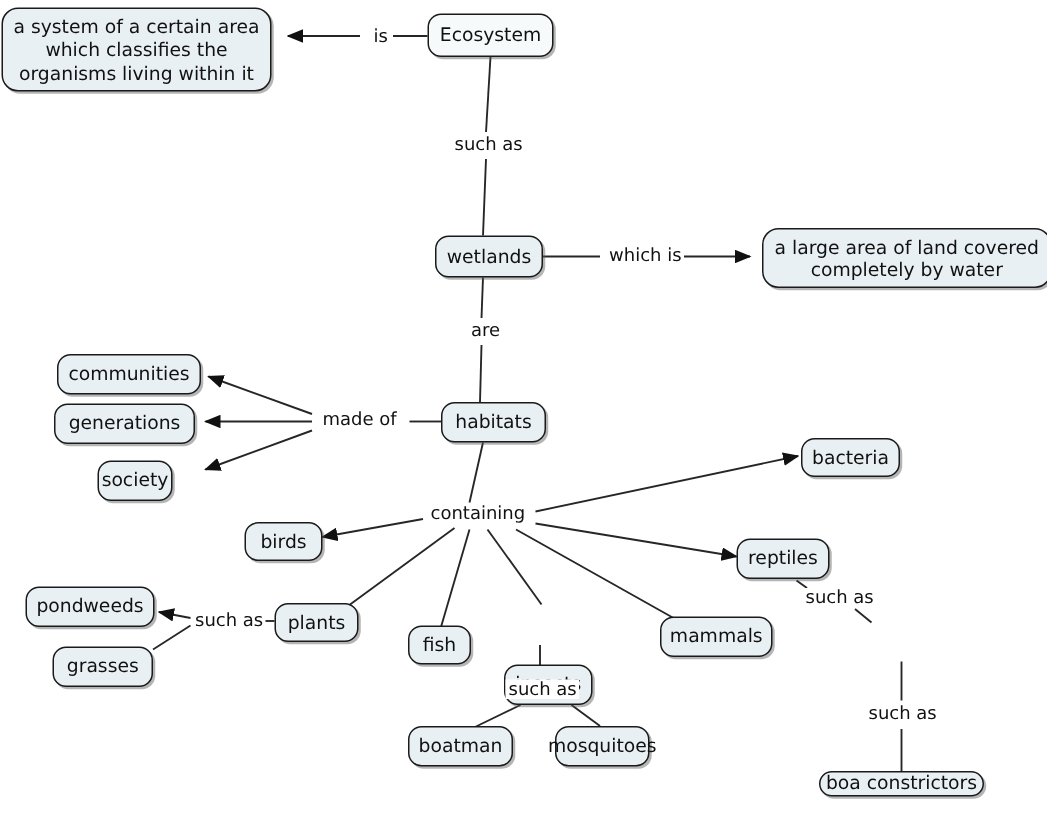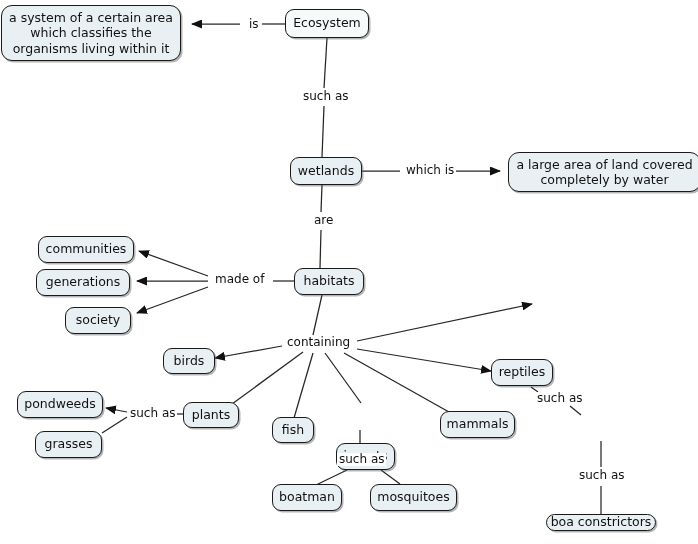--- a/index.html
+++ b/index.html
@@ -126,42 +126,43 @@
   <div class="node" style="left:290px;top:157px;width:72px;height:28px;">wetlands</div>
 
   <div class="node multiline" style="left:508px;top:152px;width:193px;height:40px;">a large area of land covered completely by water</div>
 
   <div class="node" style="left:294px;top:268px;width:70px;height:27px;">habitats</div>
 
   <div class="node" style="left:38px;top:236px;width:96px;height:27px;">communities</div>
 
   <div class="node" style="left:36px;top:269px;width:94px;height:27px;">generations</div>
 
-  <div class="node" style="left:65px;top:307px;width:66px;height:27px;text-align:center;">society</div>
+  <div class="node" style="left:65px;top:307px;width:50px;height:27px;text-align:center;">society</div>
 
   <div class="node" style="left:163px;top:348px;width:52px;height:26px;">birds</div>
 
   <div class="node" style="left:183px;top:402px;width:56px;height:26px;">plants</div>
 
   <div class="node" style="left:17px;top:391px;width:86px;height:27px;">pondweeds</div>
 
   <div class="node" style="left:35px;top:431px;width:67px;height:27px;">grasses</div>
 
   <div class="node" style="left:272px;top:417px;width:42px;height:26px;">fish</div>
 
   <div class="node" style="left:336px;top:403px;width:59px;height:27px;margin-top:40px;">insects</div>
 
   <div class="node" style="left:272px;top:484px;width:70px;height:27px;">boatman</div>
 
-  <div class="node" style="left:370px;top:484px;width:87px;height:27px;">mosquitoes</div>
+  <div class="node" style="left:370px;top:484px;width:63px;height:27px;">mosquitoes</div>
 
   <div class="node" style="left:440px;top:411px;width:75px;height:27px;">mammals</div>
 
   <div class="node" style="left:491px;top:359px;width:62px;height:27px;">reptiles</div>
 
+  <div class="node" style="left:534px;top:292px;width:66px;height:26px;">bacteria</div>
 
 
   <div class="node" style="left:546px;top:514px;width:110px;height:17px;">boa constrictors</div>
 
   <div class="linklabel" style="left:247px;top:18px;">is</div>
 
   <div class="linklabel" style="left:301px;top:90px;">such as</div>
 
   <div class="linklabel" style="left:404px;top:164px;">which is</div>
 

